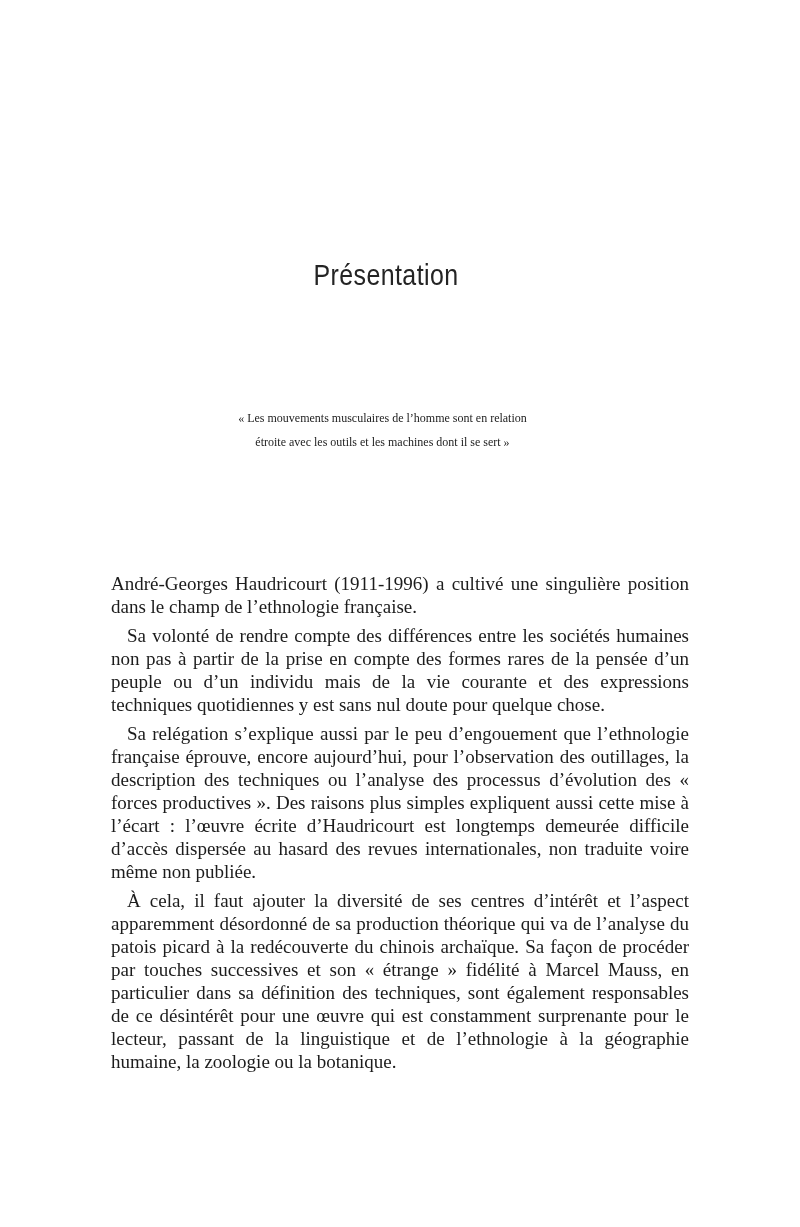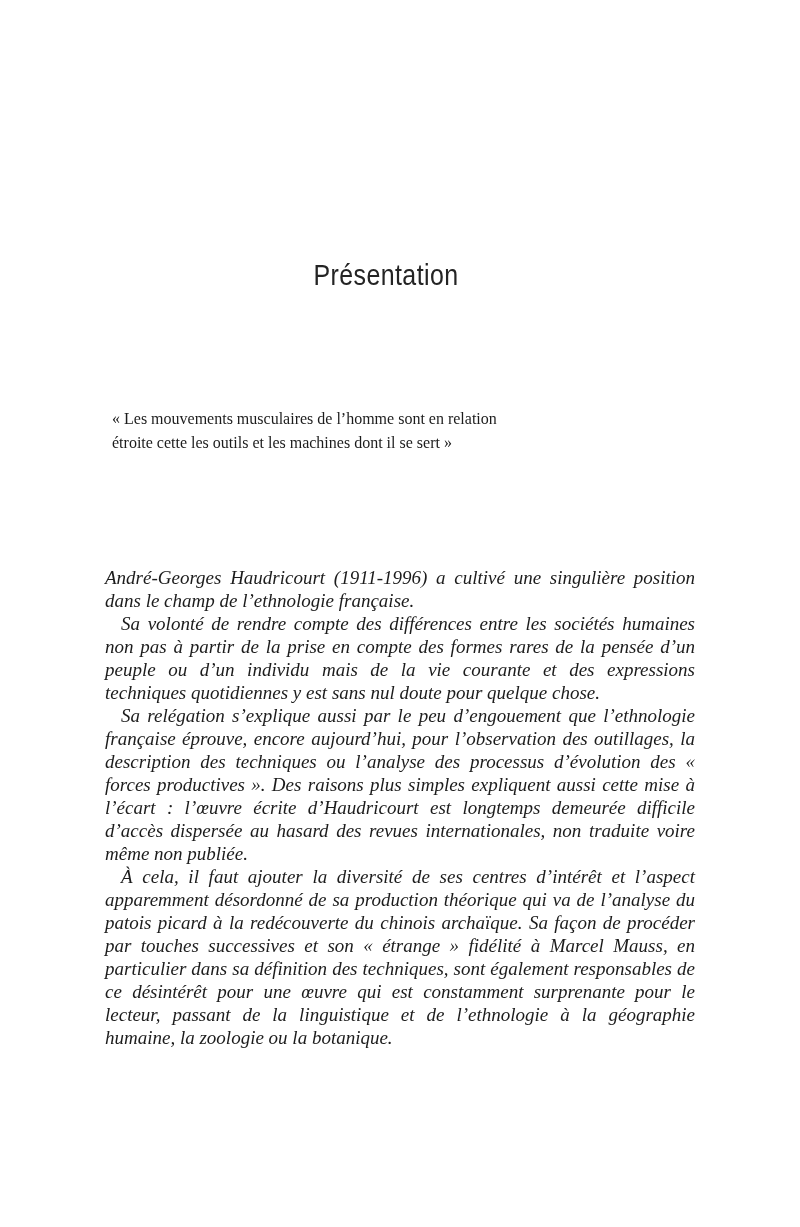--- a/index.html
+++ b/index.html
@@ -33,57 +33,56 @@
     font-size: 29px;
     line-height: 34px;
     letter-spacing: 0.5px;
     color: #242424;
     transform: translateX(-14px) scaleX(0.86);
     transform-origin: 50% 50%;
   }
   .epigraph {
     position: absolute;
     top: 407px;
-    left: 112px;
+    left: 105px;
     width: 555px;
-    text-align: left;
-    font-size: 16px;
+    text-align: center;
+    font-size: 12px;
     line-height: 23.5px;
   }
   .epigraph-attribution { white-space: nowrap; }
   .smallcaps { font-variant: small-caps; letter-spacing: 0.3px; }
   .italic { font-style: italic; }
   .body-text {
     position: absolute;
     top: 566px;
     left: 105px;
     width: 590px;
     font-size: 19px;
     line-height: 23px;
     text-align: justify;
   }
   .body-text p {
-    margin: 0;
+    margin: 6px;
     text-indent: 16px;
     hyphens: auto;
-    font-style: italic;
     -webkit-hyphens: auto;
   }
   .body-text p.first { text-indent: 0; }
 </style>
 </head>
 <body>
 
 <div class="page">
 
   <h1 class="chapter-title">Présentation</h1>
 
   <div class="epigraph">
     <div class="epigraph-line">« Les mouvements musculaires de l’homme sont en relation</div>
-    <div class="epigraph-line">étroite cette les outils et les machines dont il se sert »</div>
+    <div class="epigraph-line">étroite avec les outils et les machines dont il se sert »</div>
   </div>
 
   <div class="body-text">
     <p class="first">André-Georges Haudricourt (1911-1996) a cultivé une singulière position dans le champ de l’ethnologie française.</p>
     <p>Sa volonté de rendre compte des différences entre les sociétés humaines non pas à partir de la prise en compte des formes rares de la pensée d’un peuple ou d’un individu mais de la vie courante et des expressions techniques quotidiennes y est sans nul doute pour quelque chose.</p>
     <p>Sa relégation s’explique aussi par le peu d’engouement que l’ethnologie française éprouve, encore aujourd’hui, pour l’observation des outillages, la description des techniques ou l’analyse des processus d’évolution des « forces productives ». Des raisons plus simples expliquent aussi cette mise à l’écart : l’œuvre écrite d’Haudricourt est longtemps demeurée difficile d’accès dispersée au hasard des revues internationales, non traduite voire même non publiée.</p>
     <p>À cela, il faut ajouter la diversité de ses centres d’intérêt et l’aspect apparemment désordonné de sa production théorique qui va de l’analyse du patois picard à la redécouverte du chinois archaïque. Sa façon de procéder par touches successives et son « étrange » fidélité à Marcel Mauss, en particulier dans sa définition des techniques, sont également responsables de ce désintérêt pour une œuvre qui est constamment surprenante pour le lecteur, passant de la linguistique et de l’ethnologie à la géographie humaine, la zoologie ou la botanique.</p>
   </div>
 
 </div>

